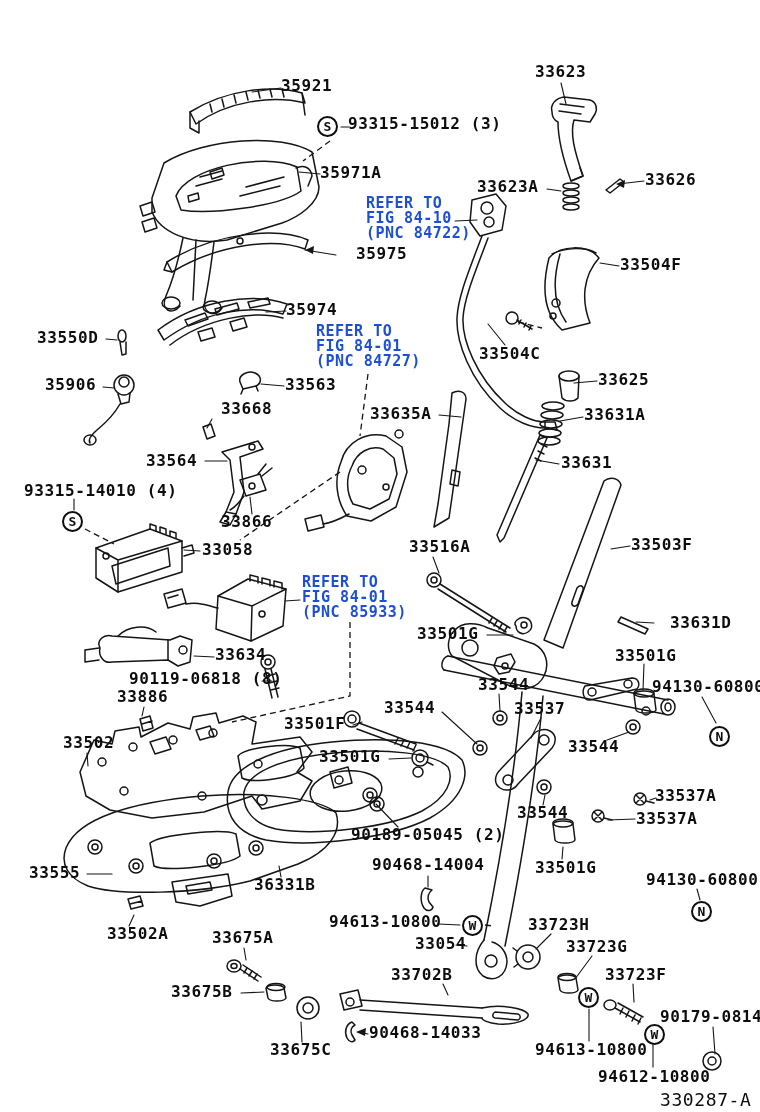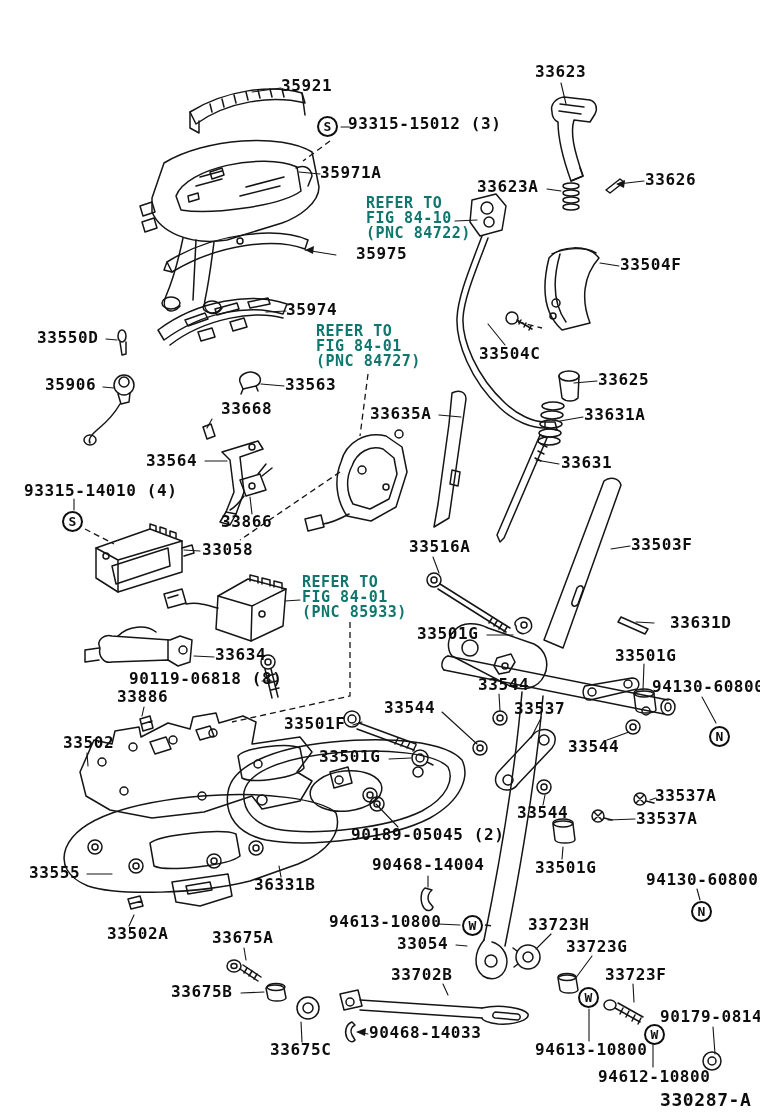--- a/index.html
+++ b/index.html
@@ -3,25 +3,25 @@
 <meta charset="utf-8">
 <style>
   html,body{margin:0;padding:0;background:#fff;}
   #canvas{position:relative;width:760px;height:1112px;background:#ffffff;overflow:hidden;
           font-family:"DejaVu Sans Mono", monospace;}
   #art{position:absolute;left:0;top:0;}
   #labels-layer{position:absolute;left:0;top:0;width:760px;height:1112px;}
   .plabel{position:absolute;font-weight:bold;font-size:16px;letter-spacing:0.6px;
           color:#0d0d0d;white-space:pre;line-height:16px;}
   .pnote{position:absolute;font-weight:bold;font-size:15px;letter-spacing:0.5px;
-         color:#0f766e;line-height:15px;white-space:pre;}
+         color:#1d4ed8;line-height:15px;white-space:pre;}
   .psym{position:absolute;width:21px;height:21px;border:2.5px solid #0d0d0d;border-radius:50%;
         font-weight:bold;font-size:13px;color:#0d0d0d;display:flex;align-items:center;
         justify-content:center;box-sizing:border-box;background:#fff;}
-  .fignum{position:absolute;font-weight:bold;font-size:18px;letter-spacing:0.6px;color:#0d0d0d;}
+  .fignum{position:absolute;font-weight:normal;font-size:18px;letter-spacing:0.6px;color:#0d0d0d;}
   svg .ln{stroke:#151515;stroke-width:1.5;fill:none;stroke-linecap:round;stroke-linejoin:round;}
   svg .thin{stroke:#151515;stroke-width:1.1;fill:none;stroke-linecap:round;}
   svg .dash{stroke:#151515;stroke-width:1.3;fill:none;stroke-dasharray:6 4;}
   svg .arrow{fill:#151515;stroke:none;}
 </style>
 </head>
 <body>
 
 <div id="canvas">
 
@@ -507,21 +507,21 @@
       <div class="plabel" style="left: 636px; top: 811px;">33537A</div>
       <div class="plabel" style="left: 351px; top: 827px;">90189-05045 (2)</div>
       <div class="plabel" style="left: 372px; top: 857px;">90468-14004</div>
       <div class="plabel" style="left: 29px; top: 865px;">33555</div>
       <div class="plabel" style="left: 535px; top: 860px;">33501G</div>
       <div class="plabel" style="left: 646px; top: 872px;">94130-60800</div>
       <div class="plabel" style="left: 254px; top: 877px;">36331B</div>
       <div class="plabel" style="left: 329px; top: 914px;">94613-10800</div>
       <div class="plabel" style="left: 107px; top: 926px; text-align: right;">33502A</div>
       <div class="plabel" style="left: 212px; top: 930px;">33675A</div>
-      <div class="plabel" style="left: 397px; top: 936px;">33054</div>
+      <div class="plabel" style="left: 415px; top: 936px;">33054</div>
       <div class="plabel" style="left: 528px; top: 917px;">33723H</div>
       <div class="plabel" style="left: 566px; top: 939px;">33723G</div>
       <div class="plabel" style="left: 391px; top: 967px;">33702B</div>
       <div class="plabel" style="left: 605px; top: 967px;">33723F</div>
       <div class="plabel" style="left: 171px; top: 984px;">33675B</div>
       <div class="plabel" style="left: 660px; top: 1009px;">90179-08146</div>
       <div class="plabel" style="left: 270px; top: 1042px;">33675C</div>
       <div class="plabel" style="left: 369px; top: 1025px;">90468-14033</div>
       <div class="plabel" style="left: 535px; top: 1042px;">94613-10800</div>
       <div class="plabel" style="left: 598px; top: 1069px;">94612-10800</div>

